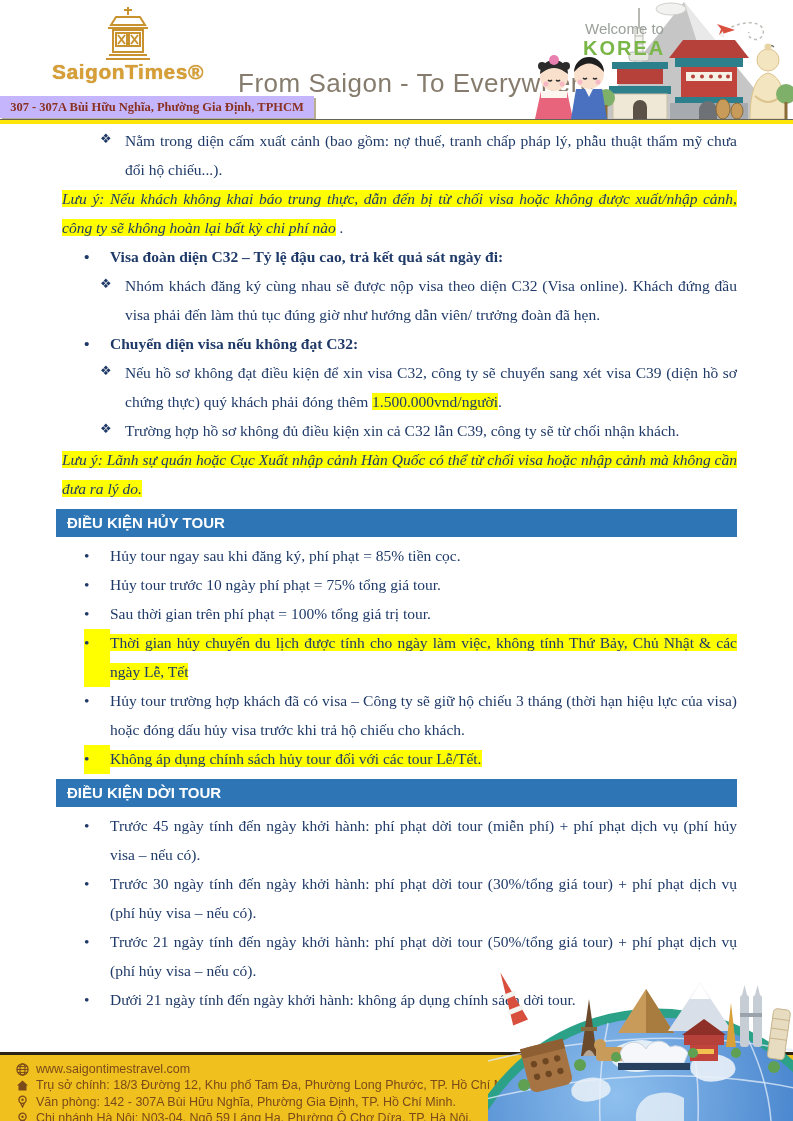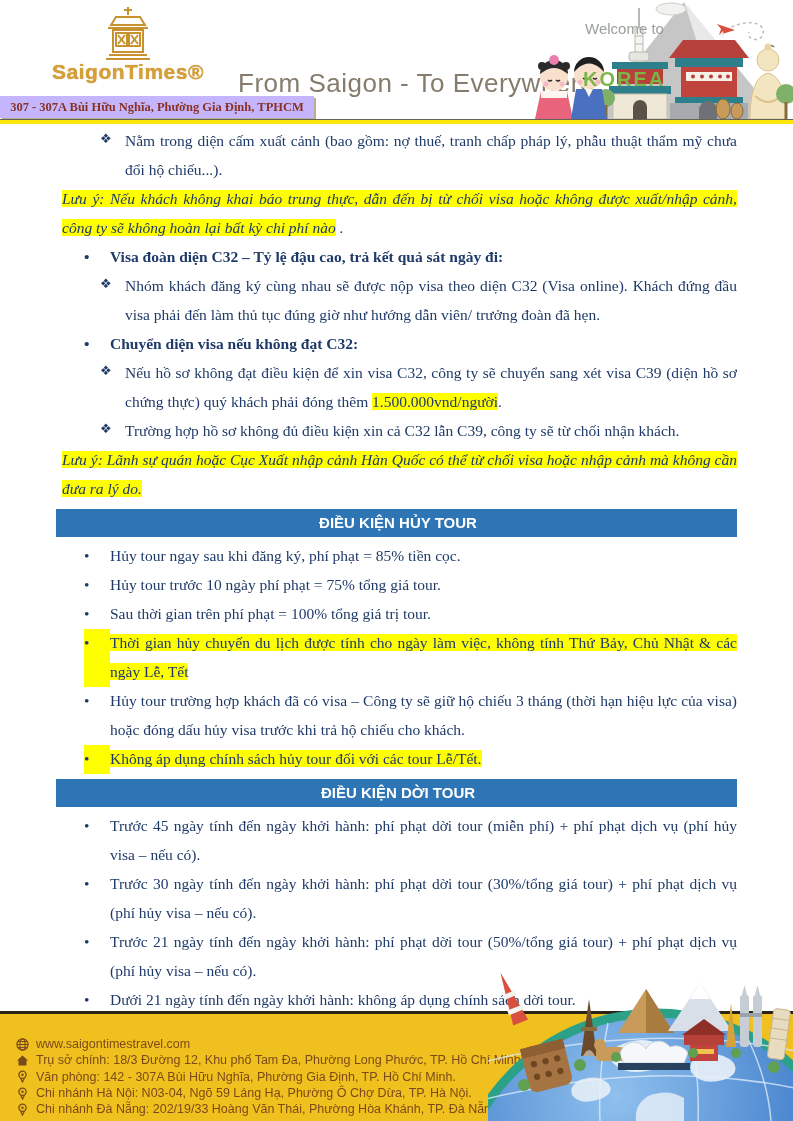--- a/index.html
+++ b/index.html
@@ -23,44 +23,44 @@
     font-size:26px; color:#867C6D; letter-spacing:.5px;text-align:center; }
   .address-bar { position:absolute; left:0; top:96px; width:314px; height:22px;
     background:#c4b5fd; box-shadow:2px 2px 0 #b9ae90;
     color:#8A3222; font-weight:bold; font-size:12.5px; line-height:22px; text-align:center; }
 
   .korea { position:absolute; right:0; top:0; width:272px; height:133px; }
   .korea svg { position:absolute; right:0; top:0; }
   .welcome-1 { position:absolute; left:64px; top:20px; font-family:"Liberation Sans",sans-serif;
     font-size:15px; color:#9aa09a; }
   .welcome-2 { position:absolute; left:62px; top:37px; font-family:"Liberation Sans",sans-serif;
-    font-weight:bold; font-size:20px; letter-spacing:2px; color:#7AB648;margin-top:31px; }
+    font-weight:bold; font-size:20px; letter-spacing:2px; color:#7AB648; }
 
   .yellow-rule { position:absolute; top:119px; left:0; width:100%; height:5px;
     background:#FFE60A; border-top:1.5px solid #63635a; box-sizing:border-box; }
 
   
   .main { position:absolute; top:127px; left:0; width:793px; box-sizing:border-box;
     padding:0 56px; font-size:15.5px; line-height:1.87; color:#1F3A68; text-align:justify; }
   .note { margin-left:6px; font-weight:normal; font-style:italic; }
   .hl { background:#FFFF00; }
   .li  { display:flex; margin-left:28px; }
   .li .marker { flex:none; width:26px; }
   .li.bold { font-weight:bold; }
   .di  { display:flex; margin-left:44px; }
   .di .marker { flex:none; width:25px; font-size:13px; }
   .txt { flex:1; }
   .section-bar { background:#2E75B6; color:#ffffff; font-family:"Liberation Sans",sans-serif;
-    font-weight:bold; font-size:15px; height:28px; line-height:28px; padding-left:3px;
-    margin:5px 0 5px 0; text-align:center; }
+    font-weight:bold; font-size:15px; height:28px; line-height:28px; padding-left:11px;
+    margin:5px 0 5px 0; text-align:left; }
 
   
-  .footer { position:absolute; bottom:0; left:0; width:100%; height:110px;
+  .footer { position:absolute; bottom:0; left:0; width:100%; height:69px;
     background:#F0C11E; border-top:3px solid #2b2416; box-sizing:border-box;
-    padding:22px 0 0 16px; font-family:"Liberation Sans",sans-serif;
+    padding:6px 0 0 16px; font-family:"Liberation Sans",sans-serif;
     font-size:12.5px; color:#7B4A1A; z-index:1; }
   .f-line { display:flex; align-items:center; gap:7px; height:16.3px; }
   .f-line svg { flex:none; }
   .globe-illo { position:absolute; right:0; bottom:0; width:305px; height:160px; z-index:2; }
 </style>
 </head>
 <body>
 
 <div class="page">
 

